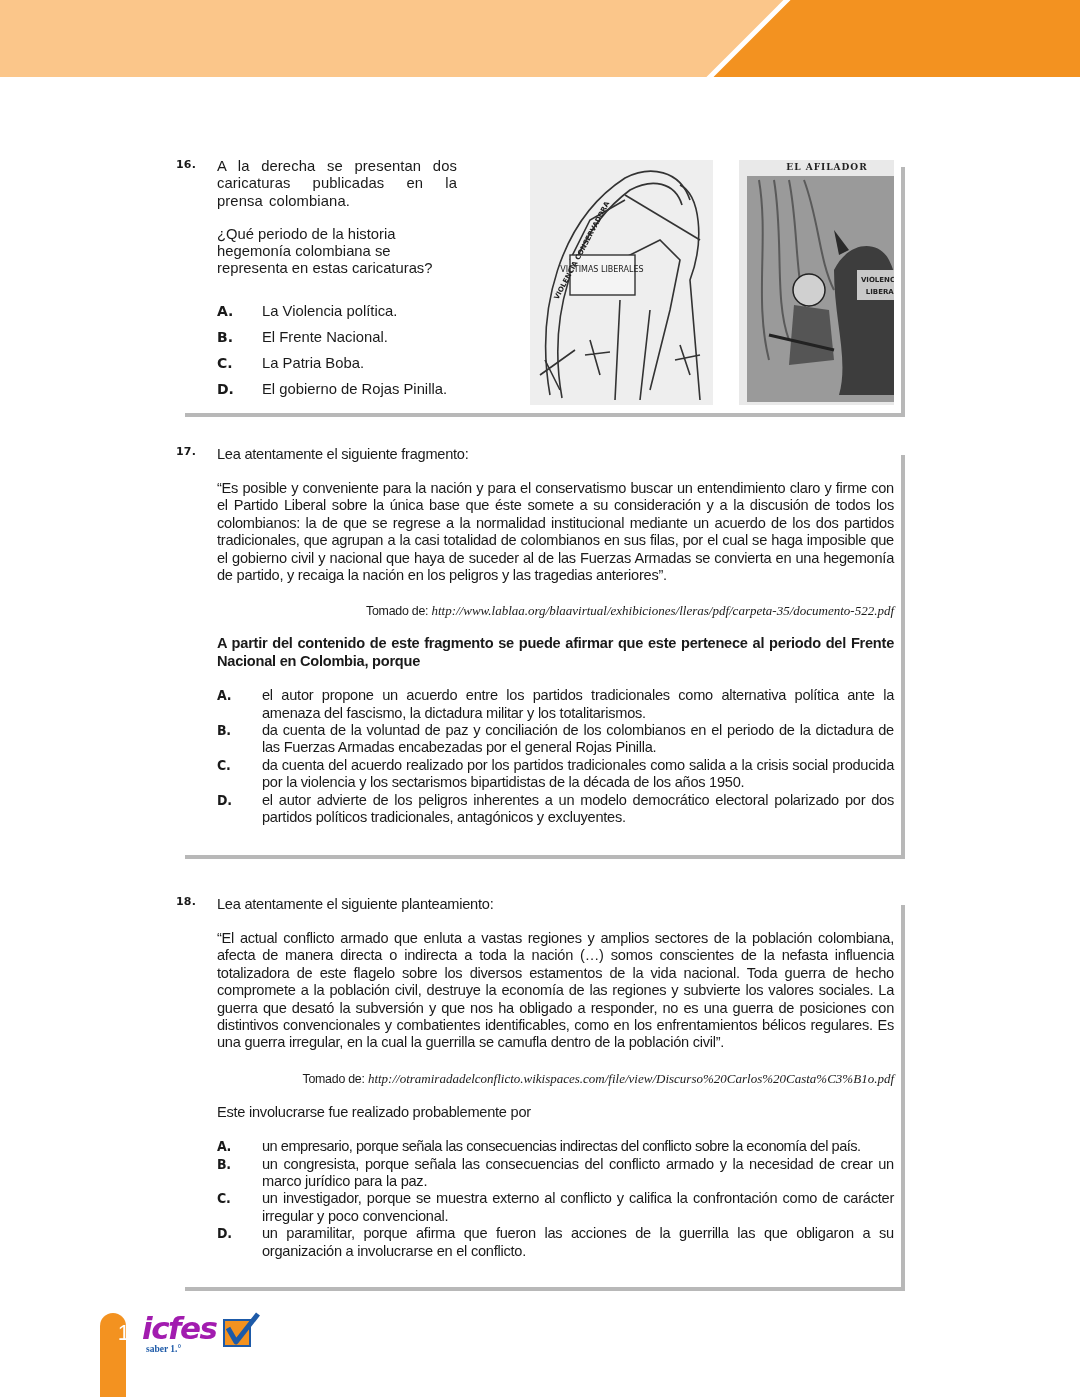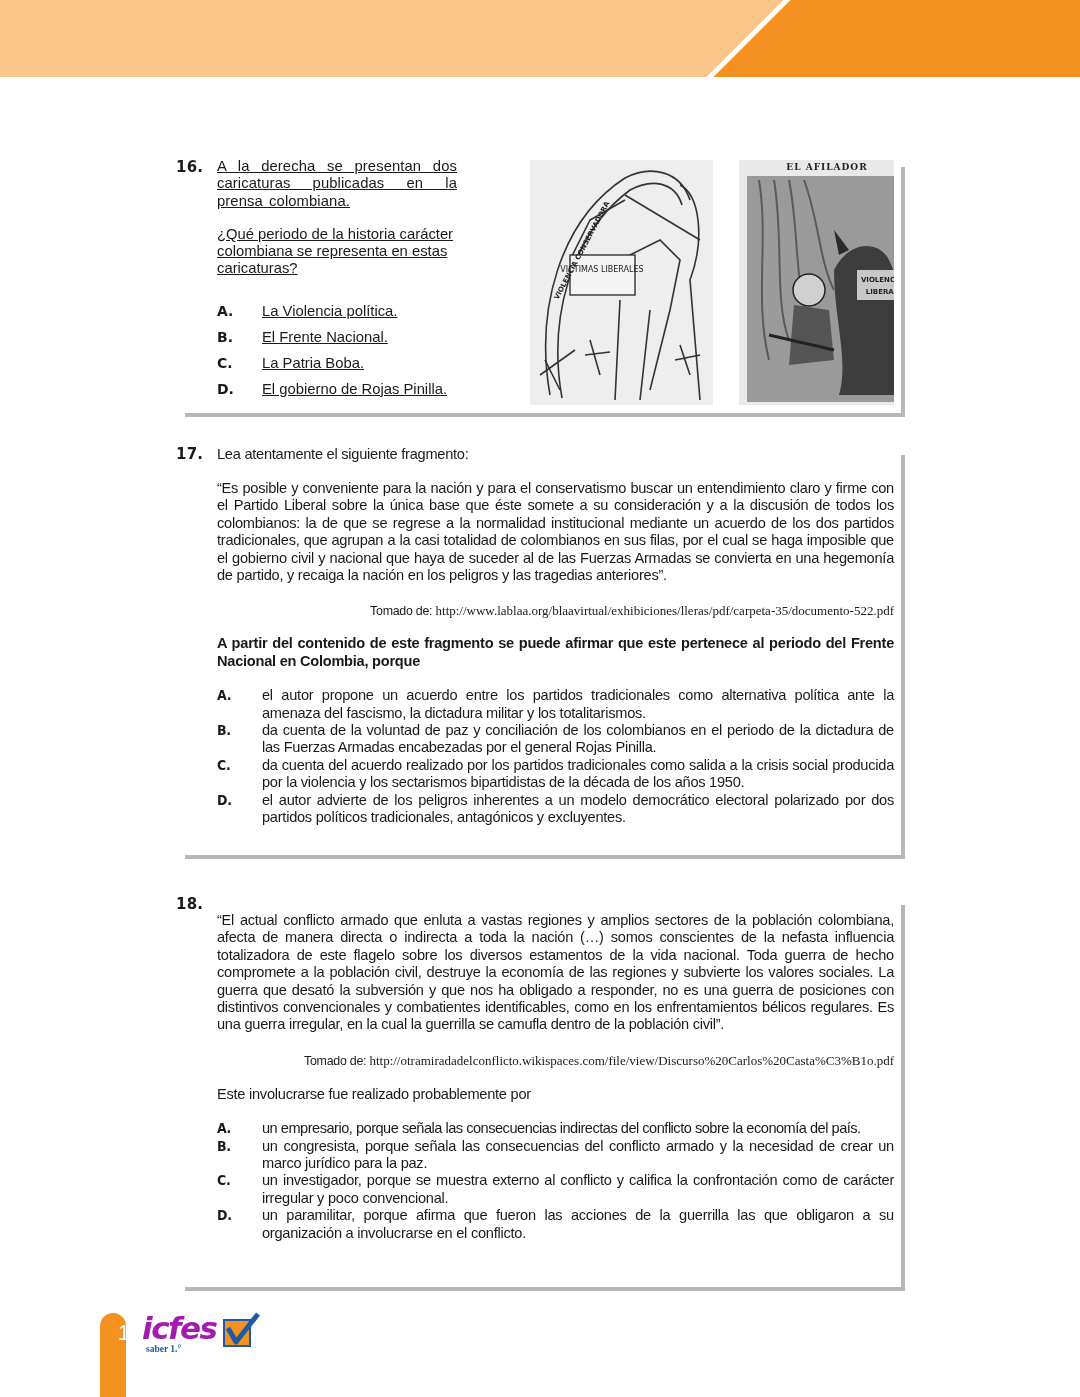--- a/index.html
+++ b/index.html
@@ -9,43 +9,43 @@
     font-family: "DejaVu Sans", sans-serif;
   }
   
   .header-band { position: absolute; left: 0; top: 0; width: 1080px; height: 77px; }
   .header-band svg { display: block; }
 
   
   .q { position: absolute; left: 176px; width: 720px; }
   .qnum {
     position: absolute; left: 0; top: 0;
-    font-weight: bold; font-size: 15px; letter-spacing: 0.2px;
+    font-weight: bold; font-size: 11px; letter-spacing: 0.2px;
   }
   .body { position: absolute; left: 41px; right: 0; top: 0; }
   .p { font-size: 14.6px; line-height: 17.4px; margin: 0; font-family: "Liberation Sans", sans-serif; }
   .j { text-align: justify; }
   .cond { font-family: "Liberation Sans", sans-serif; font-stretch: condensed; letter-spacing: -0.25px; }
 
   .opts { margin: 0; padding: 0; list-style: none; }
   .opt { position: relative; padding-left: 45px; font-family: "Liberation Sans", sans-serif; font-size: 14.6px; line-height: 17.4px; text-align: justify; }
   .opt .letter { position: absolute; left: 0; top: 0; font-weight: bold; font-family: "DejaVu Sans", sans-serif; font-size: 14px; }
 
   .source {
     text-align: right; font-size: 12.4px; font-family: "Liberation Sans", sans-serif;
   }
-  .source .url { font-family: "Liberation Serif", serif; font-size: 13px; }
+  .source .url { font-family: "Liberation Serif", serif; font-style: italic; font-size: 13px; }
 
   
   .frame-right { position: absolute; background: #b8b8b8; width: 4px; }
   .frame-bottom { position: absolute; background: #b8b8b8; height: 4px; }
 
   
   #q16 { top: 158px; height: 250px; }
-  #q16 .body { width: 240px; text-decoration: underline; }
+  #q16 .body { width: 240px; }
   #q16 .p { font-size: 14.8px; line-height: 17.3px; }
   #q16 .opts16 .opt { line-height: 26px; padding-left: 45px; font-size: 14.8px; }
   #q16 .opts16 .opt .letter { line-height: 26px; }
   .cartoons {
     position: absolute; left: 530px; top: 160px; width: 364px; height: 245px;
     display: flex; gap: 6px;
   }
   .cartoon { position: relative; height: 245px; overflow: hidden; }
   .cartoon svg { display: block; }
 
@@ -79,21 +79,21 @@
     <rect x="0" y="0" width="1080" height="77" fill="#fbc68a"></rect>
     <polygon points="790,0 1080,0 1080,77 712,77" fill="#f39220"></polygon>
     <line x1="789" y1="-2" x2="708" y2="79" stroke="#ffffff" stroke-width="5"></line>
   </svg>
 </div>
 
 <div class="q" id="q16">
   <div class="qnum">16.</div>
   <div class="body">
     <p class="p j" style="letter-spacing:0.1px; word-spacing:2px;">A la derecha se presentan dos caricaturas publicadas en la prensa colombiana.</p>
-    <p class="p" style="margin-top:16px;">¿Qué periodo de la historia carácter colombiana se representa en estas caricaturas?</p>
+    <p class="p" style="margin-top:16px;">¿Qué periodo de la historia hegemonía colombiana se representa en estas caricaturas?</p>
     <ul class="opts opts16" style="margin-top:20px;">
       <li class="opt"><span class="letter">A.</span><span>La Violencia política.</span></li>
       <li class="opt"><span class="letter">B.</span><span>El Frente Nacional.</span></li>
       <li class="opt"><span class="letter">C.</span><span>La Patria Boba.</span></li>
       <li class="opt"><span class="letter">D.</span><span>El gobierno de Rojas Pinilla.</span></li>
     </ul>
   </div>
 </div>
 
 <div class="cartoons">
@@ -160,20 +160,21 @@
       <li class="opt cond"><span class="letter">D.</span><span>el autor advierte de los peligros inherentes a un modelo democrático electoral polarizado por dos partidos políticos tradicionales, antagónicos y excluyentes.</span></li>
     </ul>
   </div>
 </div>
 <div class="frame-right" style="left:901px; top:455px; height:404px;"></div>
 <div class="frame-bottom" style="left:185px; top:855px; width:720px;"></div>
 
 <div class="q" id="q18" style="top:895px;">
   <div class="qnum">18.</div>
   <div class="body" style="width:677px;">
+    <p class="p cond" style="line-height:18px;">Lea atentamente el siguiente planteamiento:</p>
     <p class="p cond j" style="margin-top:17px;">“El actual conflicto armado que enluta a vastas regiones y amplios sectores de la población colombiana, afecta de manera directa o indirecta a toda la nación (…) somos conscientes de la nefasta influencia totalizadora de este flagelo sobre los diversos estamentos de la vida nacional. Toda guerra de hecho compromete a la población civil, destruye la economía de las regiones y subvierte los valores sociales. La guerra que desató la subversión y que nos ha obligado a responder, no es una guerra de posiciones con distintivos convencionales y combatientes identificables, como en los enfrentamientos bélicos regulares. Es una guerra irregular, en la cual la guerrilla se camufla dentro de la población civil”.</p>
     <div class="source" style="margin-top:19px;">
       <span class="cond">Tomado de: </span><span class="url">http://otramiradadelconflicto.wikispaces.com/file/view/Discurso%20Carlos%20Casta%C3%B1o.pdf</span>
     </div>
     <p class="p cond" style="margin-top:17px;">Este involucrarse fue realizado probablemente por</p>
     <ul class="opts" style="margin-top:17px;">
       <li class="opt cond" style="letter-spacing:-0.5px;"><span class="letter">A.</span><span>un empresario, porque señala las consecuencias indirectas del conflicto sobre la economía del país.</span></li>
       <li class="opt cond"><span class="letter">B.</span><span>un congresista, porque señala las consecuencias del conflicto armado y la necesidad de crear un marco jurídico para la paz.</span></li>
       <li class="opt cond"><span class="letter">C.</span><span>un investigador, porque se muestra externo al conflicto y califica la confrontación como de carácter irregular y poco convencional.</span></li>
       <li class="opt cond"><span class="letter">D.</span><span>un paramilitar, porque afirma que fueron las acciones de la guerrilla las que obligaron a su organización a involucrarse en el conflicto.</span></li>

